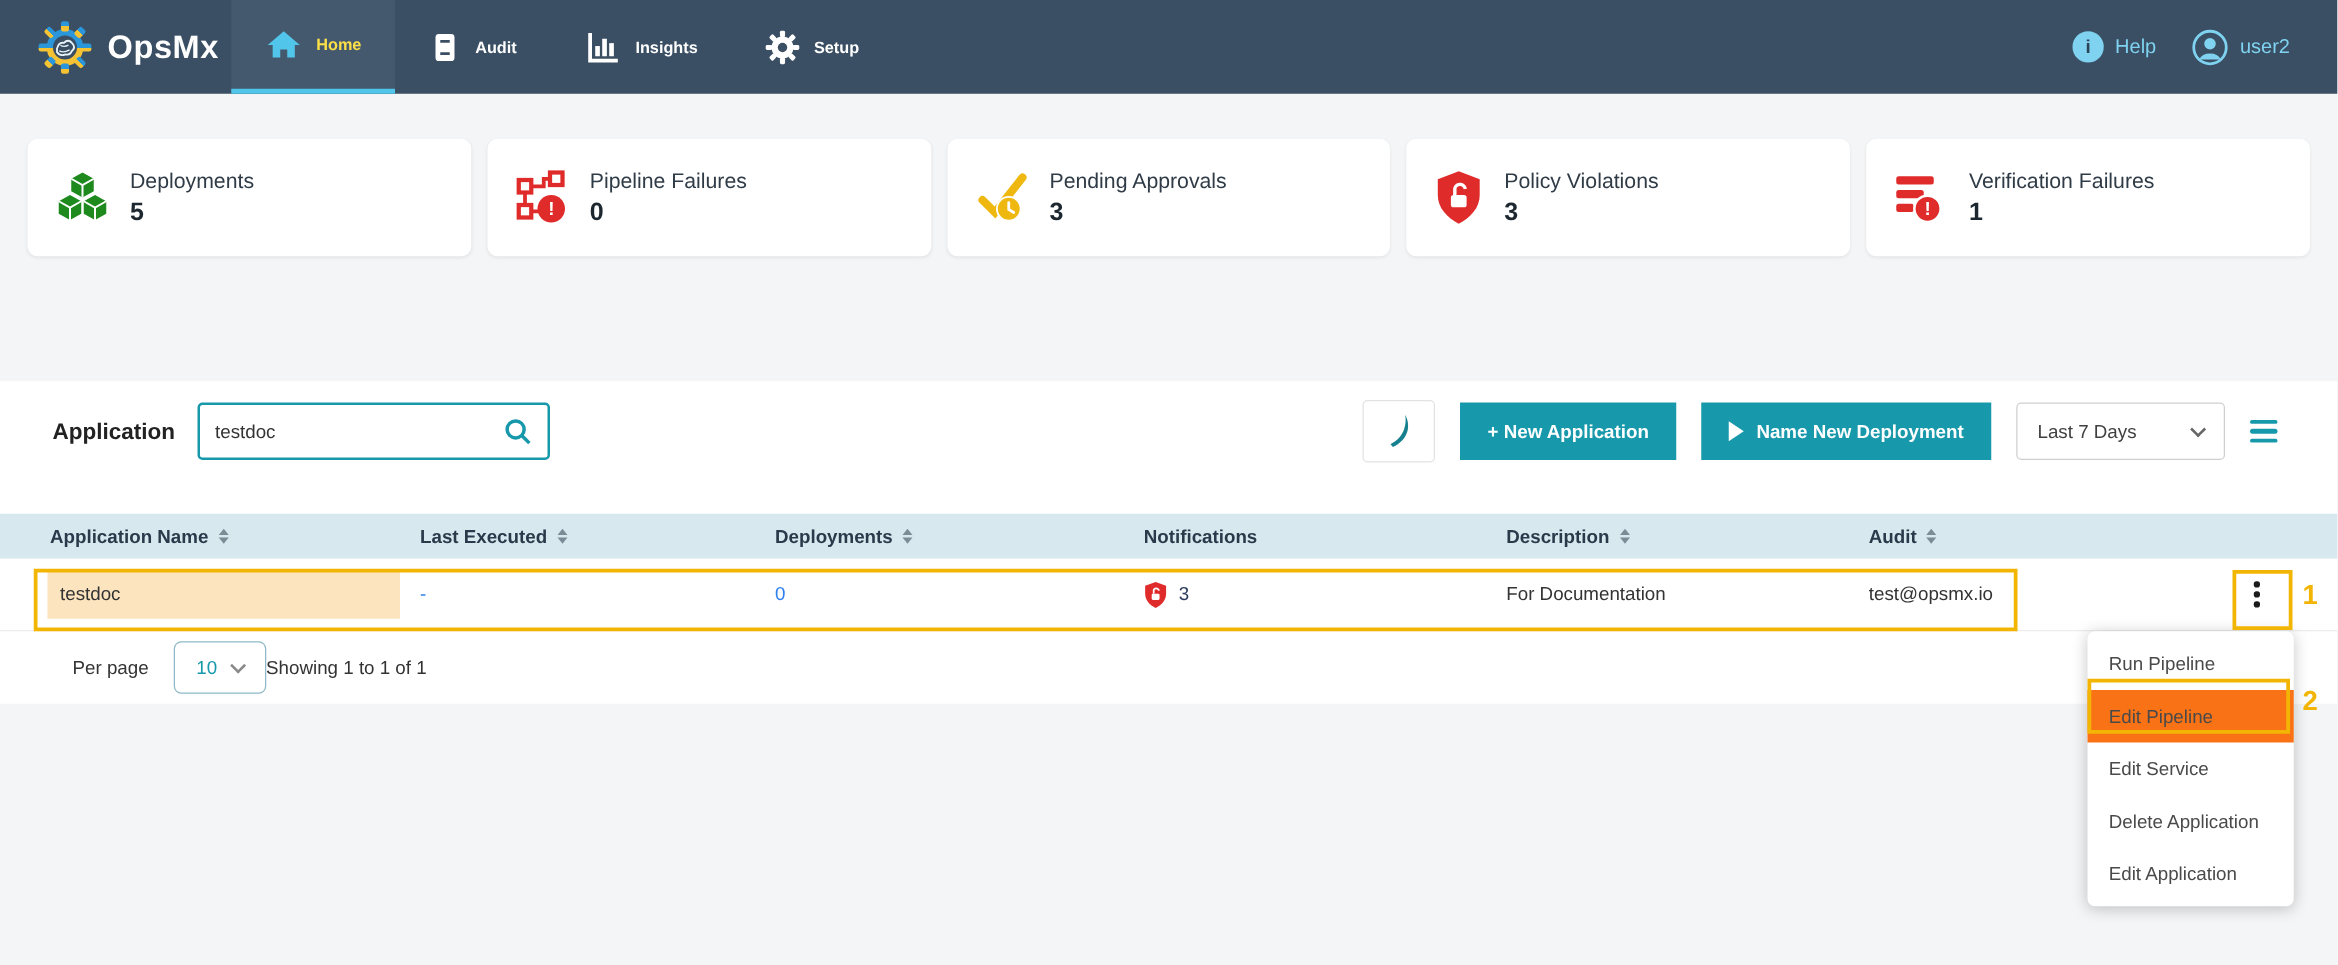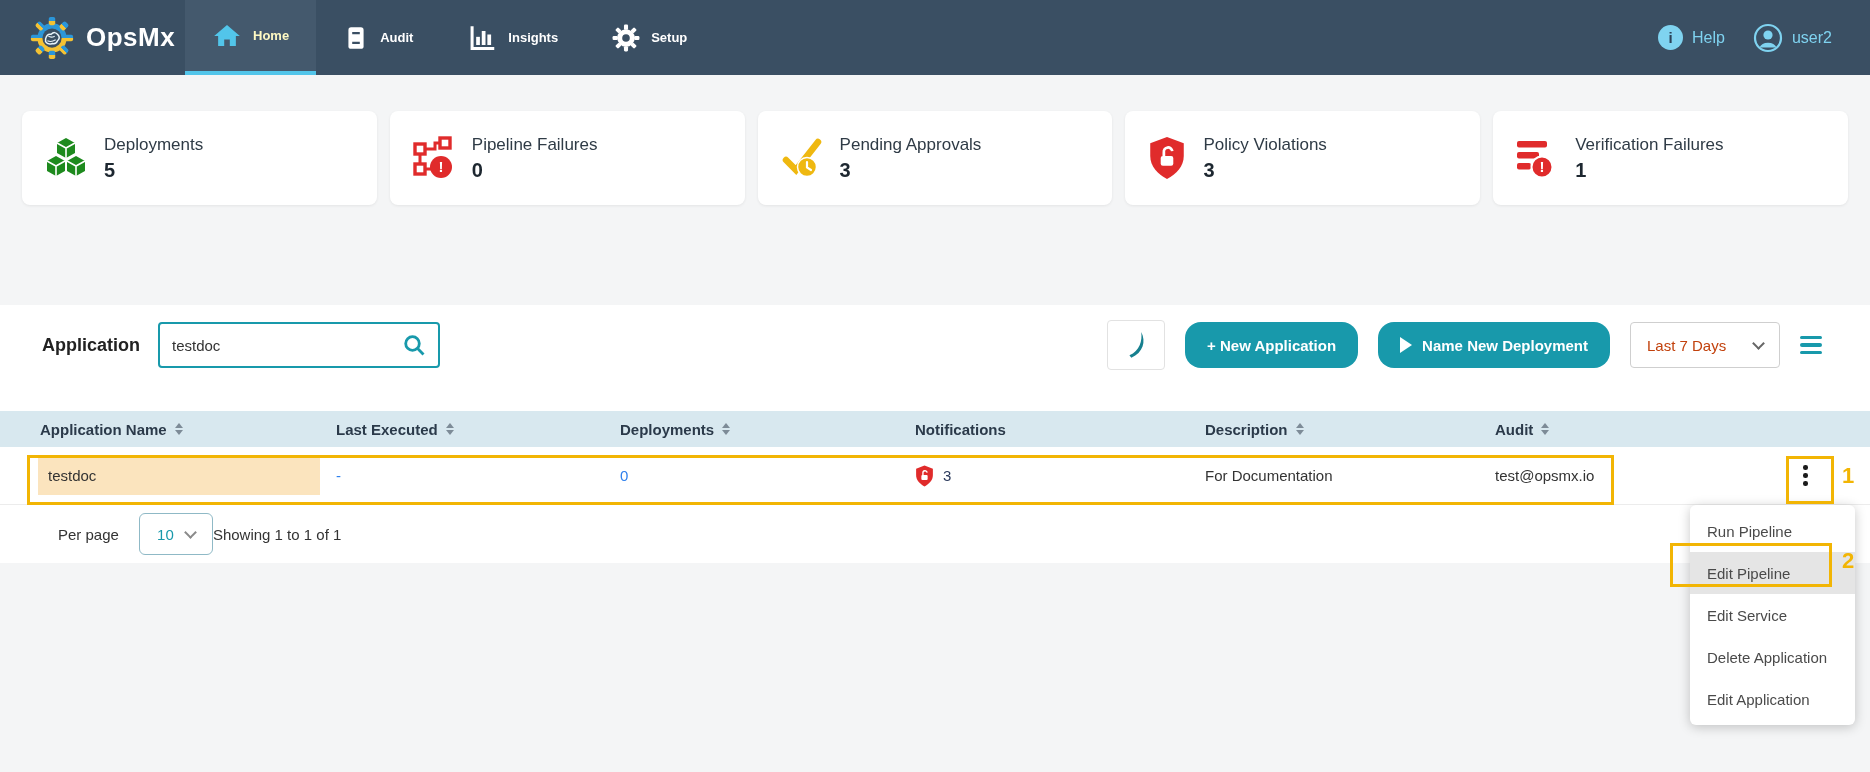--- a/index.html
+++ b/index.html
@@ -9,21 +9,21 @@
     background:#f4f5f6; position:relative; overflow:hidden; color:#333;
   }
 
   
   .topbar { height:75px; background:#3A4F63; display:flex; align-items:stretch; }
   .brand { display:flex; align-items:center; gap:12px; padding:0 30px 0 30px; width:185px; }
   .brand-name { color:#fff; font-size:26px; font-weight:bold; letter-spacing:.5px; }
   .nav { display:flex; align-items:stretch; }
   .nav-tab { display:flex; align-items:center; gap:11px; padding:0 27px; color:#fff;
              font-size:13px; font-weight:bold; cursor:pointer; }
-  .nav-tab.active { background:#44596D; border-bottom:4px solid #52C5EA; color:#fef9c3; }
+  .nav-tab.active { background:#44596D; border-bottom:4px solid #52C5EA; color:#fde047; }
   .top-right { margin-left:auto; display:flex; align-items:center; gap:28px; padding-right:38px; color:#7FD3F0; font-size:16px; }
   .top-right .item { display:flex; align-items:center; gap:9px; cursor:pointer; }
   .info-circle { width:25px; height:25px; border-radius:50%; background:#7FD3F0; color:#2B4257;
                  display:flex; align-items:center; justify-content:center; font-weight:800; font-size:15px; }
 
   
   .cards { display:flex; gap:13px; margin:36px 22px 0 22px; }
   .card { flex:1; background:#fff; border-radius:8px; height:94px; display:flex; align-items:center;
           gap:16px; padding:0 22px; box-shadow:0 1px 3px rgba(0,0,0,.07); cursor:pointer; }
   .card.active { background:#D9ECF3; }
@@ -34,28 +34,28 @@
   .panel { background:#fff; margin-top:100px; }
   .toolbar { display:flex; align-items:center; padding:16px 36px 0 42px; height:64px; }
   .panel-title { font-size:18px; font-weight:bold; color:#222; }
   .search-box { margin-left:18px; width:282px; height:46px; border:2px solid #1899AB; border-radius:4px;
                 display:flex; align-items:center; padding:0 12px; }
   .search-box input { border:none; outline:none; flex:1; font-size:15px; color:#333;
                       font-family:"Liberation Sans","DejaVu Sans",sans-serif; }
   .toolbar-right { margin-left:auto; display:flex; align-items:center; gap:20px; }
   .sail-btn { width:58px; height:50px; background:#fff; border:1px solid #e2e2e2; border-radius:4px;
               display:flex; align-items:center; justify-content:center; cursor:pointer; }
-  .btn-teal { height:46px; background:#1899AB; color:#fff; border:none; border-radius:16px;
+  .btn-teal { height:46px; background:#1899AB; color:#fff; border:none; border-radius:0;
               font-size:15px; font-weight:bold; padding:0 22px; display:flex; align-items:center;
               gap:10px; cursor:pointer; font-family:"Liberation Sans","DejaVu Sans",sans-serif; }
   .play-tri { width:0; height:0; border-left:12px solid #fff; border-top:8px solid transparent;
               border-bottom:8px solid transparent; }
-  .select-box { width:150px; height:46px; border:1px solid #cfcfcf; border-radius:4px; background:#fff;
+  .select-box { width:167px; height:46px; border:1px solid #cfcfcf; border-radius:4px; background:#fff;
                 display:flex; align-items:center; justify-content:space-between; padding:0 16px;
-                font-size:15px; color:#c2410c; cursor:pointer; }
+                font-size:15px; color:#404040; cursor:pointer; }
   .chev { width:9px; height:9px; border-right:2px solid #666; border-bottom:2px solid #666;
           transform:rotate(45deg); margin-top:-4px; }
   .hamburger { display:flex; flex-direction:column; gap:4px; cursor:pointer; margin-right:12px; }
   .hamburger span { width:22px; height:3.5px; background:#1899AB; border-radius:2px; }
 
   
   .table { margin-top:42px; }
   .trow { display:grid; grid-template-columns:330px 255px 295px 290px 290px 235px 1fr; align-items:center; }
   .thead { background:#D8E8EF; height:36px; font-size:15px; font-weight:bold; color:#2B3A4A; }
   .th { display:flex; align-items:center; padding-left:35px; }
@@ -78,23 +78,23 @@
   
   .pagination { display:flex; align-items:center; height:58px; padding-left:58px; font-size:15px; color:#333; }
   .pp-select { margin-left:20px; width:74px; height:42px; border:1px solid #8fb9c6; border-radius:6px;
                display:flex; align-items:center; justify-content:center; gap:12px; color:#1899AB;
                font-size:15px; cursor:pointer; background:#fff; }
   .pp-select .chev { margin-top:-3px; border-color:#8a8a8a; }
   .showing { }
 
   
   .ctx-menu { position:absolute; left:1670px; top:505px; width:165px; background:#fff; border-radius:6px;
-              box-shadow:0 2px 12px rgba(0,0,0,.22); padding:5px 0; z-index:20;margin-left:20px; }
+              box-shadow:0 2px 12px rgba(0,0,0,.22); padding:5px 0; z-index:20; }
   .ctx-item { height:42px; display:flex; align-items:center; padding:0 17px; font-size:15px; color:#4a4a4a; cursor:pointer; }
-  .ctx-item.highlighted { background:#e5e5e5; }
+  .ctx-item.highlighted { background:#f97316; }
 
   
   .anno { position:absolute; border:3px solid #F2B504; pointer-events:none; z-index:30; }
   .anno-row   { left:27px;  top:455px; width:1587px; height:50px; }
   .anno-kebab { left:1786px; top:456px; width:48px;  height:48px; }
   .anno-edit  { left:1670px; top:543px; width:162px; height:44px; z-index:31; }
   .anno-label { position:absolute; color:#F2B504; font-size:22px; font-weight:bold; z-index:31; pointer-events:none; }
   .anno-label-1 { left:1842px; top:463px; }
   .anno-label-2 { left:1842px; top:548px; }
 

